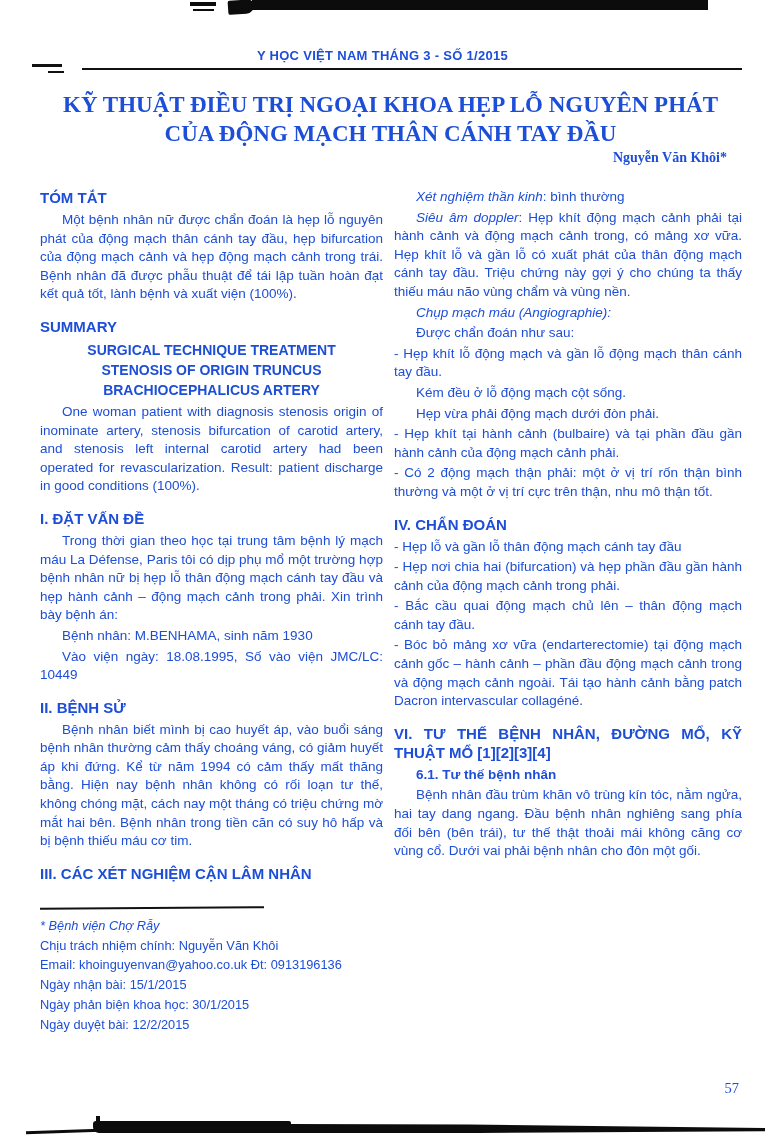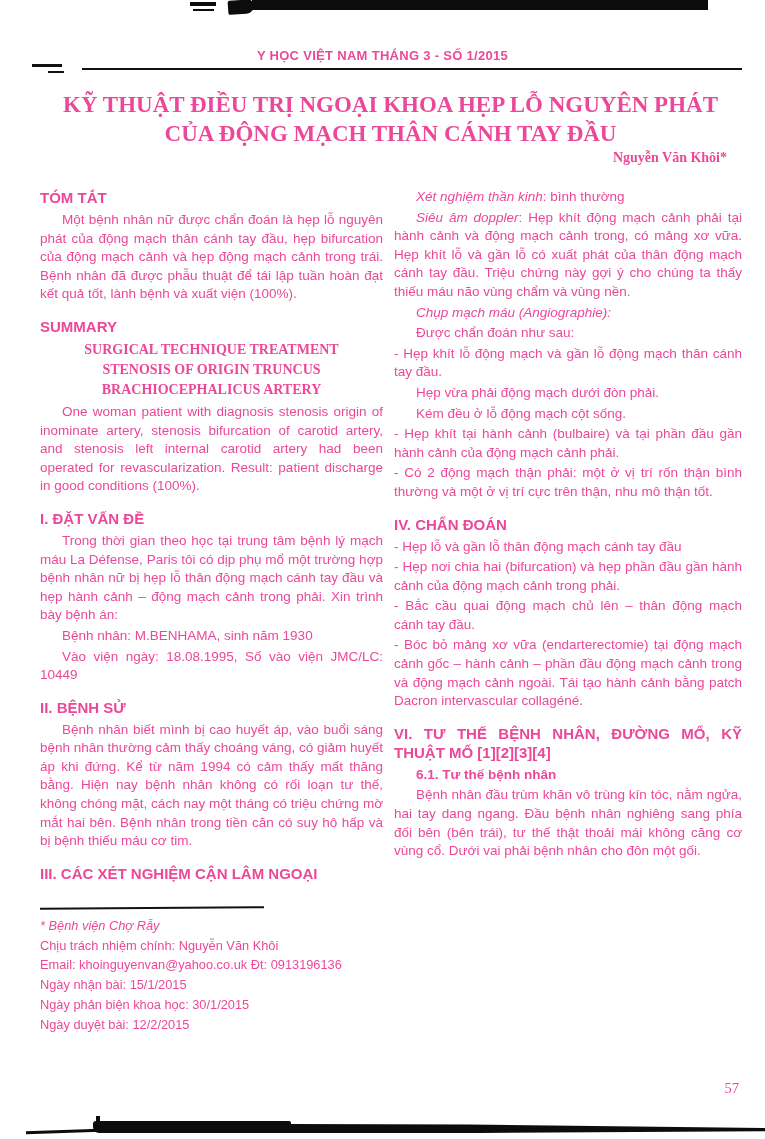--- a/index.html
+++ b/index.html
@@ -3,21 +3,21 @@
 <meta charset="utf-8">
 <style>
   html, body { margin: 0; padding: 0; background: #e8e8e8; }
   .page {
     position: relative;
     width: 765px;
     height: 1139px;
     margin: 0 auto;
     background: #ffffff;
     overflow: hidden;
-    color: #ec4899;
+    color: #1d4ed8;
     font-family: "Liberation Sans", sans-serif;
   }
 
   
   .scan-top-dash1 { position: absolute; left: 190px; top: 2px; width: 26px; height: 4px; background: #0c0c0c; }
   .scan-top-dash2 { position: absolute; left: 193px; top: 9px; width: 21px; height: 2px; background: #0c0c0c; }
   .scan-top-blob  { position: absolute; left: 228px; top: 0; width: 26px; height: 14px; background: #0c0c0c; transform: rotate(-4deg); border-radius: 2px 6px 8px 2px; }
   .scan-top-bar   { position: absolute; left: 252px; top: 0; width: 456px; height: 10px; background: #0c0c0c; }
   .scan-bot-line  { position: absolute; left: 26px;  top: 1130px; width: 74px; height: 3px; background: #0c0c0c; transform: rotate(-2deg); }
   .scan-bot-blob  { position: absolute; left: 93px;  top: 1121px; width: 198px; height: 12px; background: #0c0c0c; border-radius: 3px 2px 2px 6px; }
@@ -56,21 +56,21 @@
   .just   { text-align: justify; }
   .ind    { text-indent: 22px; }
   .italic { font-style: italic; }
   .sub-heading { font-weight: bold; text-indent: 22px; margin-top: 2px !important; }
   .just-head { text-align: justify; }
 
   .summary-title {
     text-align: center; font-weight: bold; font-size: 14px; line-height: 20px;
     margin: 2px 0 3px 0;
   }
-  .summary-title span { display: block; font-family: Liberation Serif, serif; }
+  .summary-title span { display: block; }
 
   
   .footnote { margin-top: 24px; font-size: 12.8px; line-height: 19.8px; }
   .fn-rule  { width: 224px; height: 0; border-top: 2px solid #111; margin-bottom: 7px; transform: rotate(-.4deg); }
 
   
   .page-number { position: absolute; right: 26px; top: 1080px; font-size: 14.5px; font-family: "Liberation Serif", serif; }
 </style>
 </head>
 <body>
@@ -106,41 +106,41 @@
     <p class="just ind">One woman patient with diagnosis stenosis origin of inominate artery, stenosis bifurcation of carotid artery, and stenosis left internal carotid artery had been operated for revascularization. Result: patient discharge in good conditions (100%).</p>
 
     <h2>I. ĐẶT VẤN ĐỀ</h2>
     <p class="just ind">Trong thời gian theo học tại trung tâm bệnh lý mạch máu La Défense, Paris tôi có dịp phụ mổ một trường hợp bệnh nhân nữ bị hẹp lỗ thân động mạch cánh tay đầu và hẹp hành cảnh – động mạch cảnh trong phải. Xin trình bày bệnh án:</p>
     <p class="ind">Bệnh nhân: M.BENHAMA, sinh năm 1930</p>
     <p class="just ind">Vào viện ngày: 18.08.1995, Số vào viện JMC/LC: 10449</p>
 
     <h2>II. BỆNH SỬ</h2>
     <p class="just ind">Bệnh nhân biết mình bị cao huyết áp, vào buổi sáng bệnh nhân thường cảm thấy choáng váng, có giảm huyết áp khi đứng. Kể từ năm 1994 có cảm thấy mất thăng bằng. Hiện nay bệnh nhân không có rối loạn tư thế, không chóng mặt, cách nay một tháng có triệu chứng mờ mắt hai bên. Bệnh nhân trong tiền căn có suy hô hấp và bị bệnh thiếu máu cơ tim.</p>
 
-    <h2>III. CÁC XÉT NGHIỆM CẬN LÂM NGOẠI</h2>
+    <h2>III. CÁC XÉT NGHIỆM CẬN LÂM NHÂN</h2>
 
     <div class="footnote">
       <div class="fn-rule"></div>
       <div class="italic">* Bệnh viện Chợ Rẫy</div>
       <div>Chịu trách nhiệm chính: Nguyễn Văn Khôi</div>
       <div>Email: khoinguyenvan@yahoo.co.uk Đt: 0913196136</div>
       <div>Ngày nhận bài: 15/1/2015</div>
       <div>Ngày phản biện khoa học: 30/1/2015</div>
       <div>Ngày duyệt bài: 12/2/2015</div>
     </div>
   </div>
 
   <div class="col col-right">
     <p class="ind"><i>Xét nghiệm thần kinh</i><span>: bình thường</span></p>
     <p class="just ind"><i>Siêu âm doppler</i><span>: Hẹp khít động mạch cảnh phải tại hành cảnh và động mạch cảnh trong, có mảng xơ vữa. Hẹp khít lỗ và gần lỗ có xuất phát của thân động mạch cánh tay đầu. Triệu chứng này gợi ý cho chúng ta thấy thiếu máu não vùng chẩm và vùng nền.</span></p>
     <p class="ind italic">Chụp mạch máu (Angiographie):</p>
     <p class="ind">Được chẩn đoán như sau:</p>
     <p class="just">- Hẹp khít lỗ động mạch và gần lỗ động mạch thân cánh tay đầu.</p>
+    <p class="ind">Kém đều ở lỗ động mạch cột sống.</p>
     <p class="ind">Hẹp vừa phải động mạch dưới đòn phải.</p>
-    <p class="ind">Kém đều ở lỗ động mạch cột sống.</p>
     <p class="just">- Hẹp khít tại hành cảnh (bulbaire) và tại phần đầu gần hành cảnh của động mạch cảnh phải.</p>
     <p class="just">- Có 2 động mạch thận phải: một ở vị trí rốn thận bình thường và một ở vị trí cực trên thận, nhu mô thận tốt.</p>
 
     <h2>IV. CHẨN ĐOÁN</h2>
     <p>- Hẹp lỗ và gần lỗ thân động mạch cánh tay đầu</p>
     <p class="just">- Hẹp nơi chia hai (bifurcation) và hẹp phần đầu gần hành cảnh của động mạch cảnh trong phải.</p>
 
     <p class="just">- Bắc cầu quai động mạch chủ lên – thân động mạch cánh tay đầu.</p>
     <p class="just">- Bóc bỏ mảng xơ vữa (endarterectomie) tại động mạch cảnh gốc – hành cảnh – phần đầu động mạch cảnh trong và động mạch cảnh ngoài. Tái tạo hành cảnh bằng patch Dacron intervascular collagéné.</p>
 

